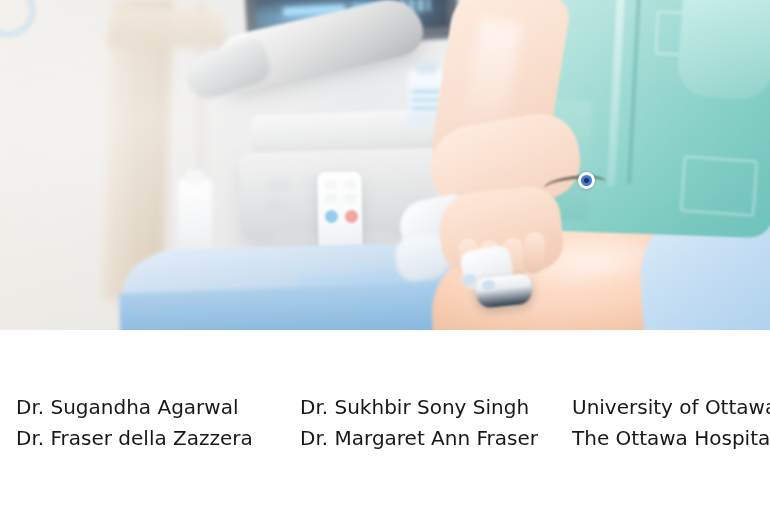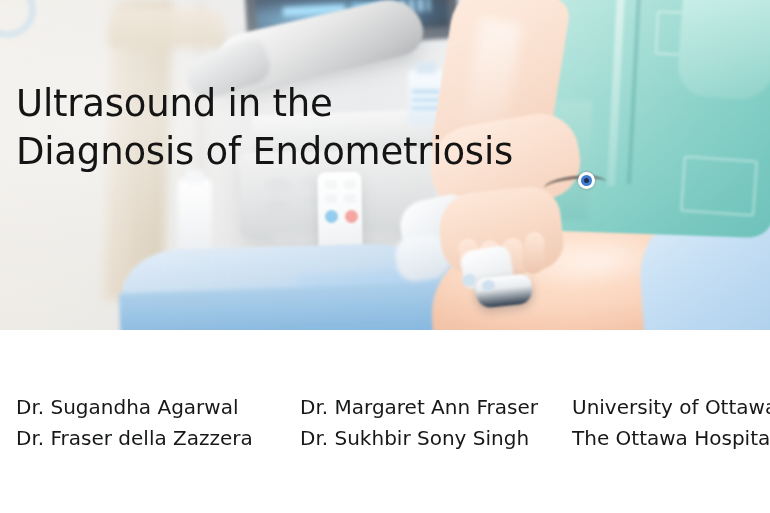--- a/index.html
+++ b/index.html
@@ -584,33 +584,31 @@
 
     <div class="ph-layer" id="bracelet"></div>
     <div class="ph-layer" id="bead-outer"></div>
     <div class="ph-layer" id="bead-blue"></div>
     <div class="ph-layer" id="bead-pupil"></div>
 
     <div class="ph-layer" id="corner-logo"></div>
     <div class="ph-layer" id="photo-wash"></div>
   </div>
 
-  <div id="title">Ultrasound in the
-Diagnosis of Endometriosis</div>
 
   <div id="lower">
 
     <div class="col" id="col1">
       <span class="ln">Dr. Sugandha Agarwal</span>
       <span class="ln">Dr. Fraser della Zazzera</span>
     </div>
 
     <div class="col" id="col2">
+      <span class="ln">Dr. Sukhbir Sony Singh</span>
       <span class="ln">Dr. Margaret Ann Fraser</span>
-      <span class="ln">Dr. Sukhbir Sony Singh</span>
     </div>
 
     <div class="col" id="col3">
       <span class="ln">University of Ottawa</span>
       <span class="ln">The Ottawa Hospital</span>
     </div>
 
   </div>
 </div>
 

